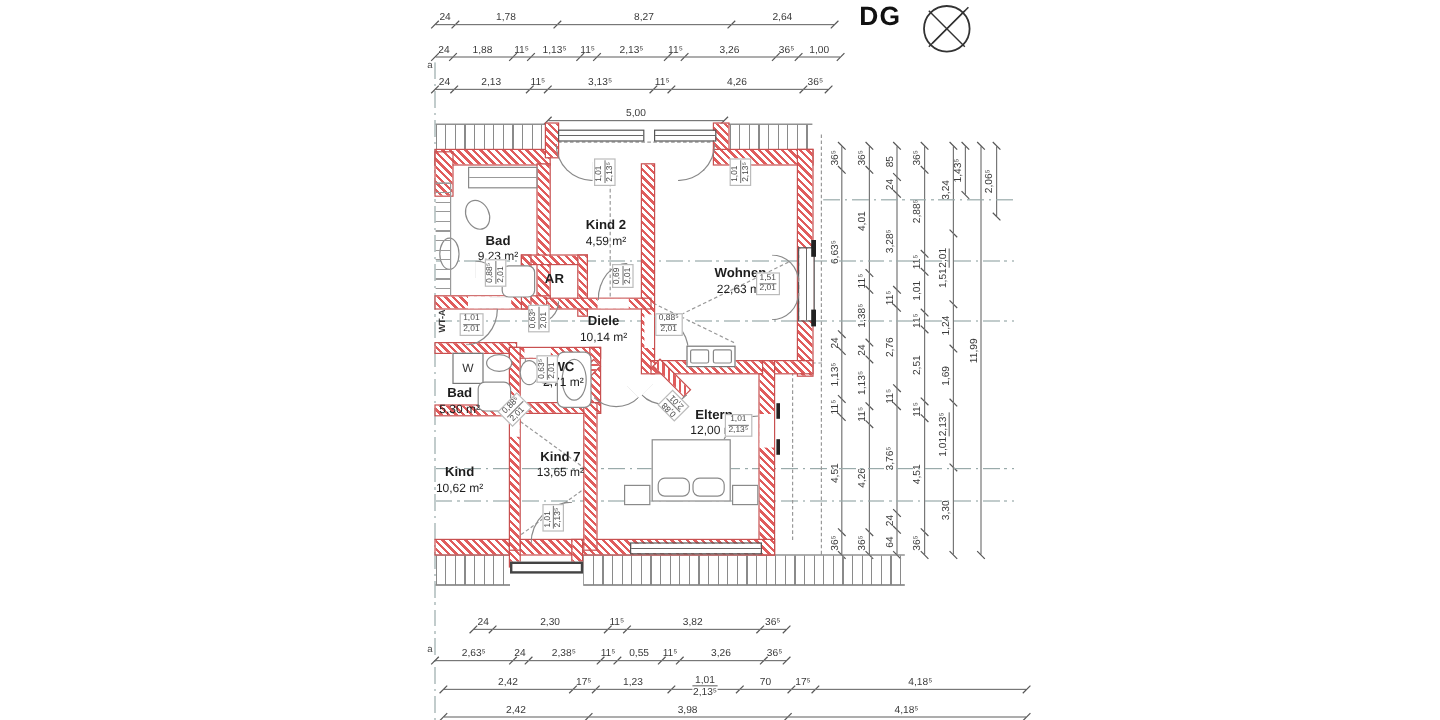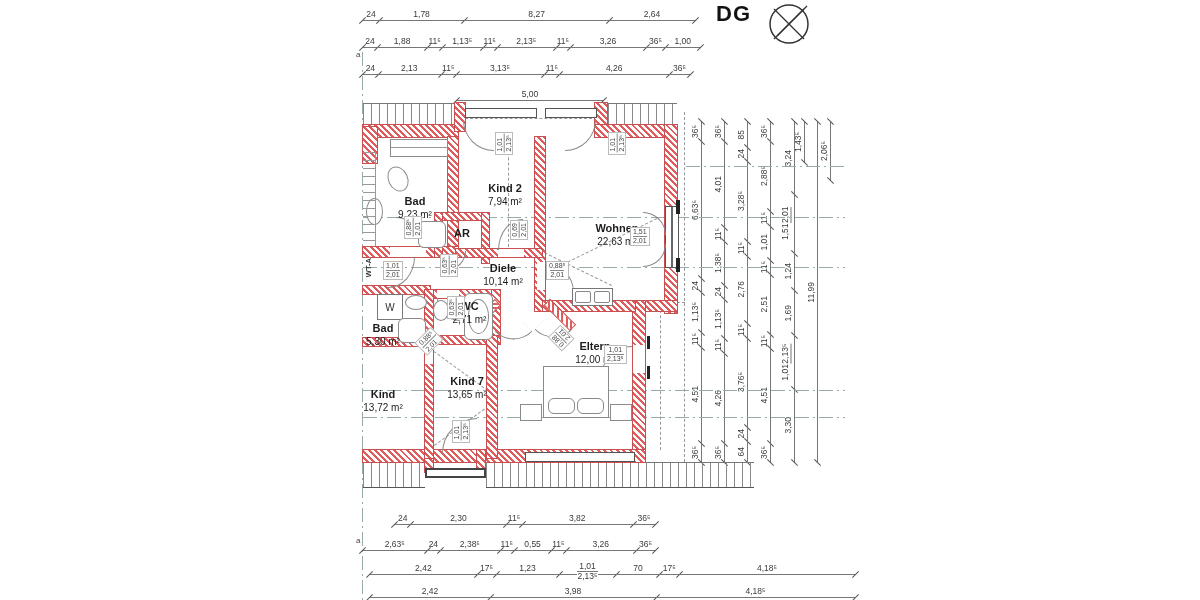--- a/index.html
+++ b/index.html
@@ -550,21 +550,21 @@
   <div class="fx rnd" style="left:577px;top:398px;width:25px;height:14px;"></div>
   <div class="fx" style="left:520px;top:404px;width:20px;height:15px;"></div>
   <div class="fx" style="left:610px;top:404px;width:20px;height:15px;"></div>
 
   <div class="room" style="left:385px;top:195px;width:60px;">
     <span class="nm">Bad</span>
     <span class="ar">9,23 m²</span>
   </div>
   <div class="room" style="left:470px;top:182px;width:70px;">
     <span class="nm">Kind 2</span>
-    <span class="ar">7,94 m²</span>
+    <span class="ar">4,59 m²</span>
   </div>
   <div class="room" style="left:572px;top:222px;width:90px;">
     <span class="nm">Wohnen</span>
     <span class="ar">22,63 m²</span>
   </div>
   <div class="room" style="left:443px;top:227px;width:38px;">
     <span class="nm">AR</span>
   </div>
   <div class="room" style="left:468px;top:262px;width:70px;">
     <span class="nm">Diele</span>
@@ -573,21 +573,21 @@
   <div class="room" style="left:442px;top:300px;width:55px;">
     <span class="nm">WC</span>
     <span class="ar">2,71 m²</span>
   </div>
   <div class="room" style="left:352px;top:322px;width:62px;">
     <span class="nm">Bad</span>
     <span class="ar">5,30 m²</span>
   </div>
   <div class="room" style="left:348px;top:388px;width:70px;">
     <span class="nm">Kind</span>
-    <span class="ar">13,72 m²</span>
+    <span class="ar">10,62 m²</span>
   </div>
   <div class="room" style="left:432px;top:375px;width:70px;">
     <span class="nm">Kind 7</span>
     <span class="ar">13,65 m²</span>
   </div>
   <div class="room" style="left:555px;top:340px;width:80px;">
     <span class="nm">Eltern</span>
     <span class="ar">12,00 m²</span>
   </div>
 

